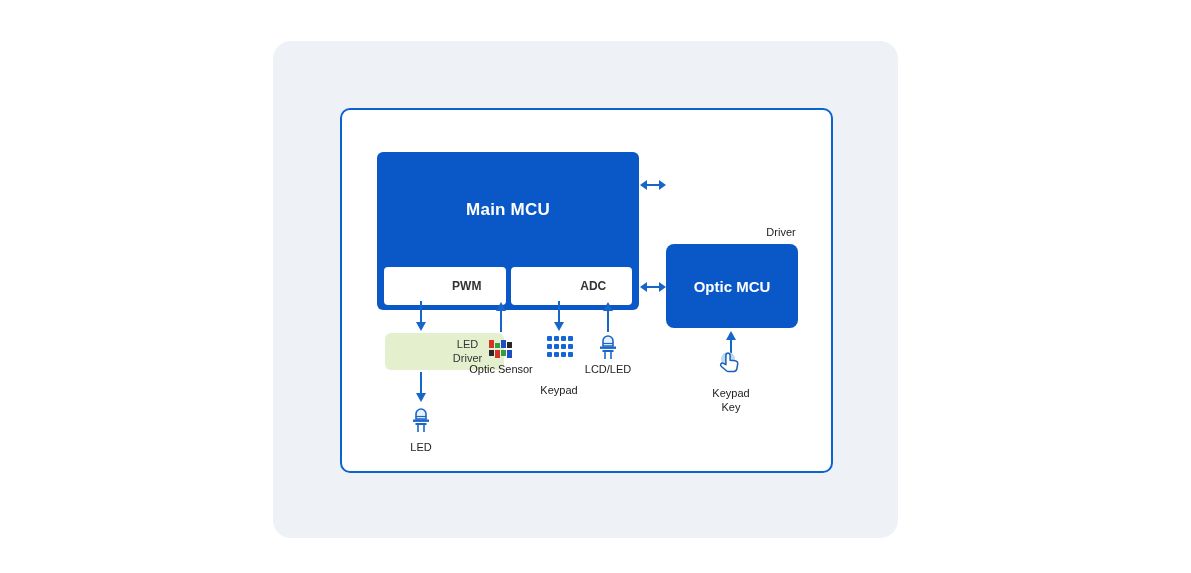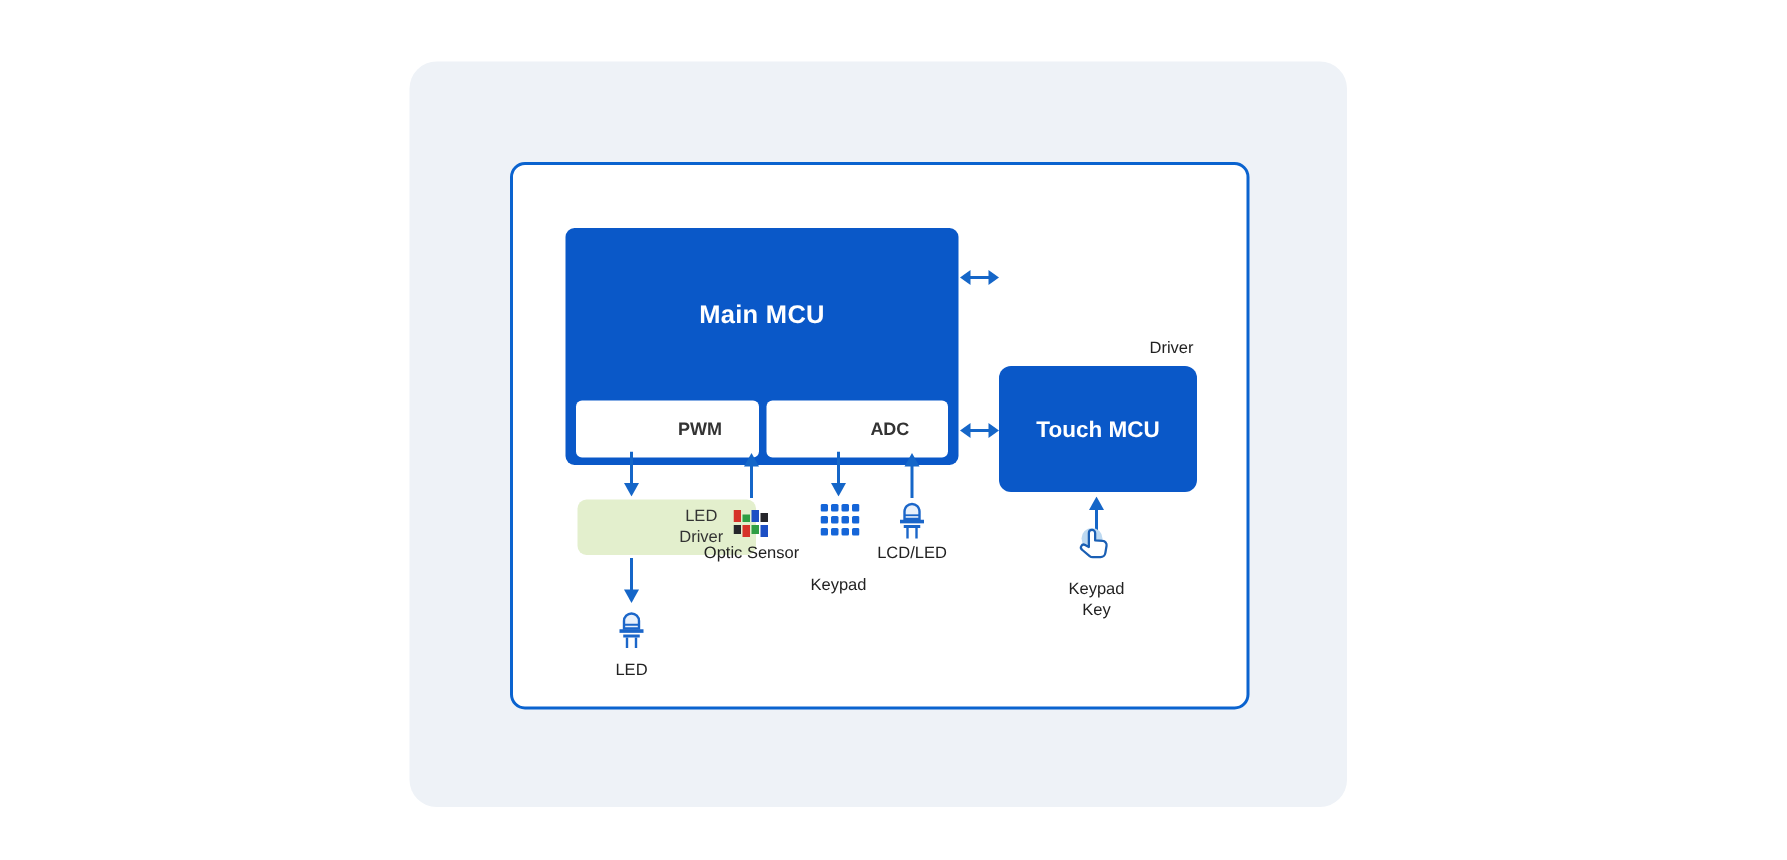--- a/index.html
+++ b/index.html
@@ -82,21 +82,21 @@
       <div class="abs antenna-label">Driver</div>
 
       <span class="abs icon" style="left:298px;top:170px;">
         <svg width="26" height="14" viewBox="0 0 26 14">
           <line x1="5" y1="7" x2="21" y2="7" stroke="#1566c8" stroke-width="2"></line>
           <polygon points="7,2 7,12 0,7" fill="#1566c8"></polygon>
           <polygon points="19,2 19,12 26,7" fill="#1566c8"></polygon>
         </svg>
       </span>
 
-      <div class="abs blue-box center touch-mcu">Touch MCU</div>
+      <div class="abs blue-box center touch-mcu">Optic MCU</div>
 
       <span class="abs icon" style="left:73px;top:191px;">
         <svg width="12" height="30" viewBox="0 0 12 30">
           <line x1="6" y1="0" x2="6" y2="22" stroke="#1566c8" stroke-width="2"></line>
           <polygon points="1,21 11,21 6,30" fill="#1566c8"></polygon>
         </svg>
       </span>
 
       <div class="abs green-box center led-driver">
         <div class="wrap">LED Driver</div>

